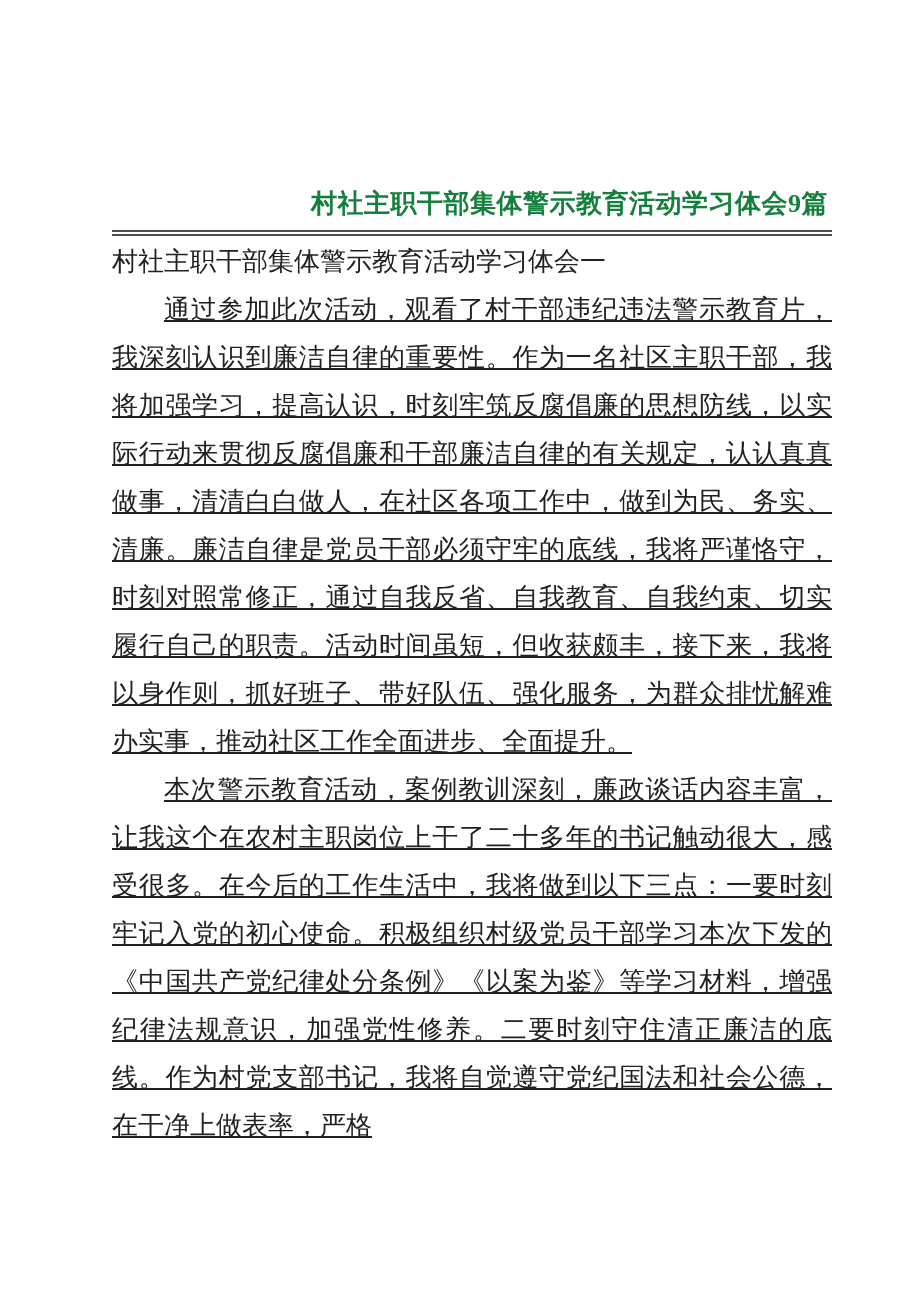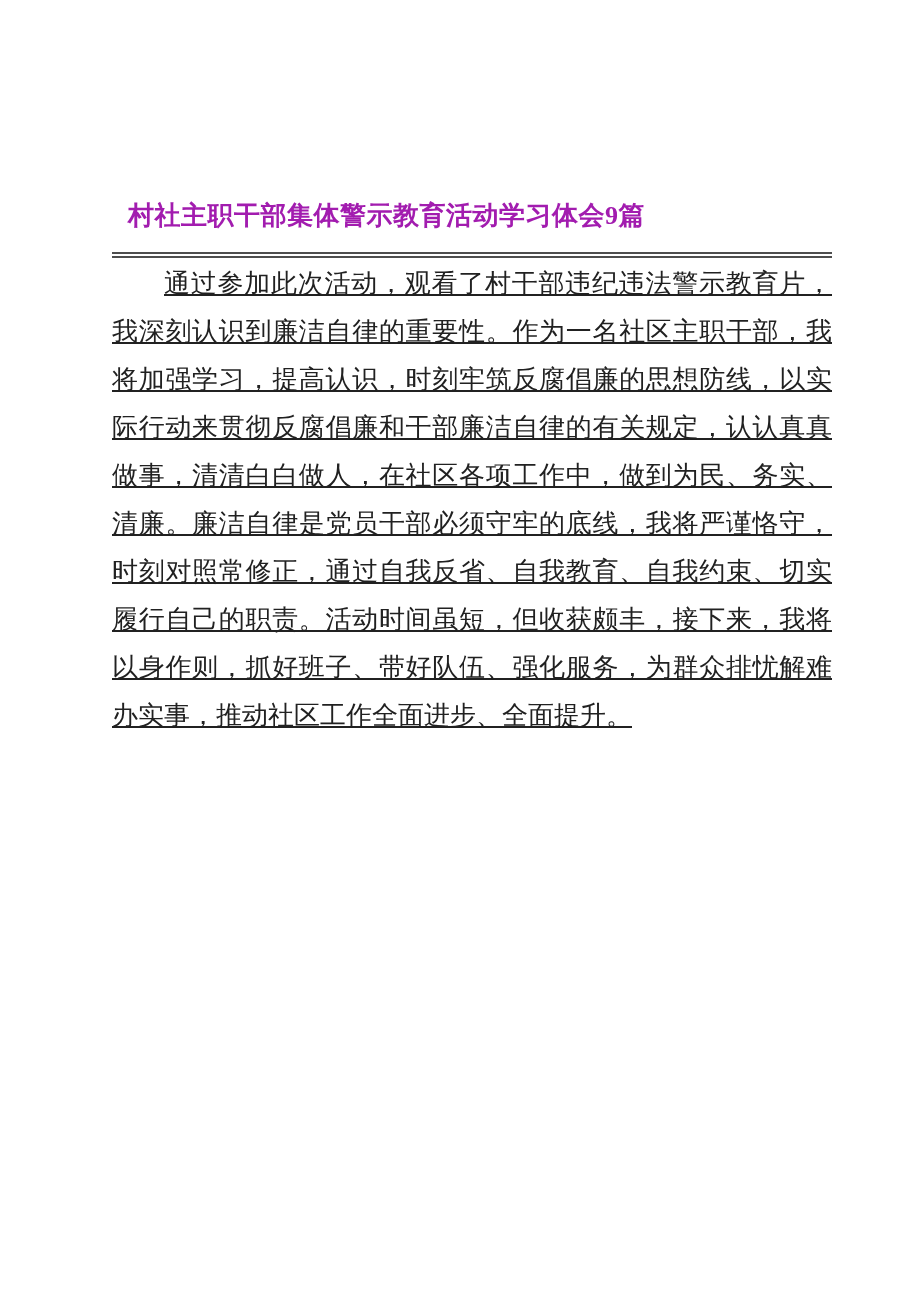--- a/index.html
+++ b/index.html
@@ -16,26 +16,26 @@
     font-family: "Liberation Serif", "DejaVu Serif", serif;
     color: #1f1f1f;
   }
   .content {
     margin-left: 112px;
     width: 720px;
     padding-top: 180px;
     box-sizing: content-box;
   }
   .doc-title {
-    margin: 16px;
+    margin: 4px;
     font-size: 26px;
     font-weight: bold;
     line-height: 40px;
-    text-align: left;
-    color: #a21caf;
+    text-align: right;
+    color: #15803d;
     letter-spacing: 0.5px;
   }
   .title-rule {
     margin-top: 6px;
     height: 2px;
     border-top: 2px solid #4d4d4d;
     border-bottom: 2px solid #4d4d4d;
     background: #ffffff;
   }
   .body-text {
@@ -58,20 +58,22 @@
 
 <div class="page">
   <div class="content">
 
     <h1 class="doc-title">村社主职干部集体警示教育活动学习体会9篇</h1>
 
     <div class="title-rule"></div>
 
     <div class="body-text">
 
+      <p class="section-heading no-indent">村社主职干部集体警示教育活动学习体会一</p>
 
       <p class="para">通过参加此次活动，观看了村干部违纪违法警示教育片，我深刻认识到廉洁自律的重要性。作为一名社区主职干部，我将加强学习，提高认识，时刻牢筑反腐倡廉的思想防线，以实际行动来贯彻反腐倡廉和干部廉洁自律的有关规定，认认真真做事，清清白白做人，在社区各项工作中，做到为民、务实、清廉。廉洁自律是党员干部必须守牢的底线，我将严谨恪守，时刻对照常修正，通过自我反省、自我教育、自我约束、切实履行自己的职责。活动时间虽短，但收获颇丰，接下来，我将以身作则，抓好班子、带好队伍、强化服务，为群众排忧解难办实事，推动社区工作全面进步、全面提升。</p>
 
 
+      <p class="para">本次警示教育活动，案例教训深刻，廉政谈话内容丰富，让我这个在农村主职岗位上干了二十多年的书记触动很大，感受很多。在今后的工作生活中，我将做到以下三点：一要时刻牢记入党的初心使命。积极组织村级党员干部学习本次下发的《中国共产党纪律处分条例》《以案为鉴》等学习材料，增强纪律法规意识，加强党性修养。二要时刻守住清正廉洁的底线。作为村党支部书记，我将自觉遵守党纪国法和社会公德，在干净上做表率，严格</p>
 
     </div>
   </div>
 </div>
 
 </body></html>

